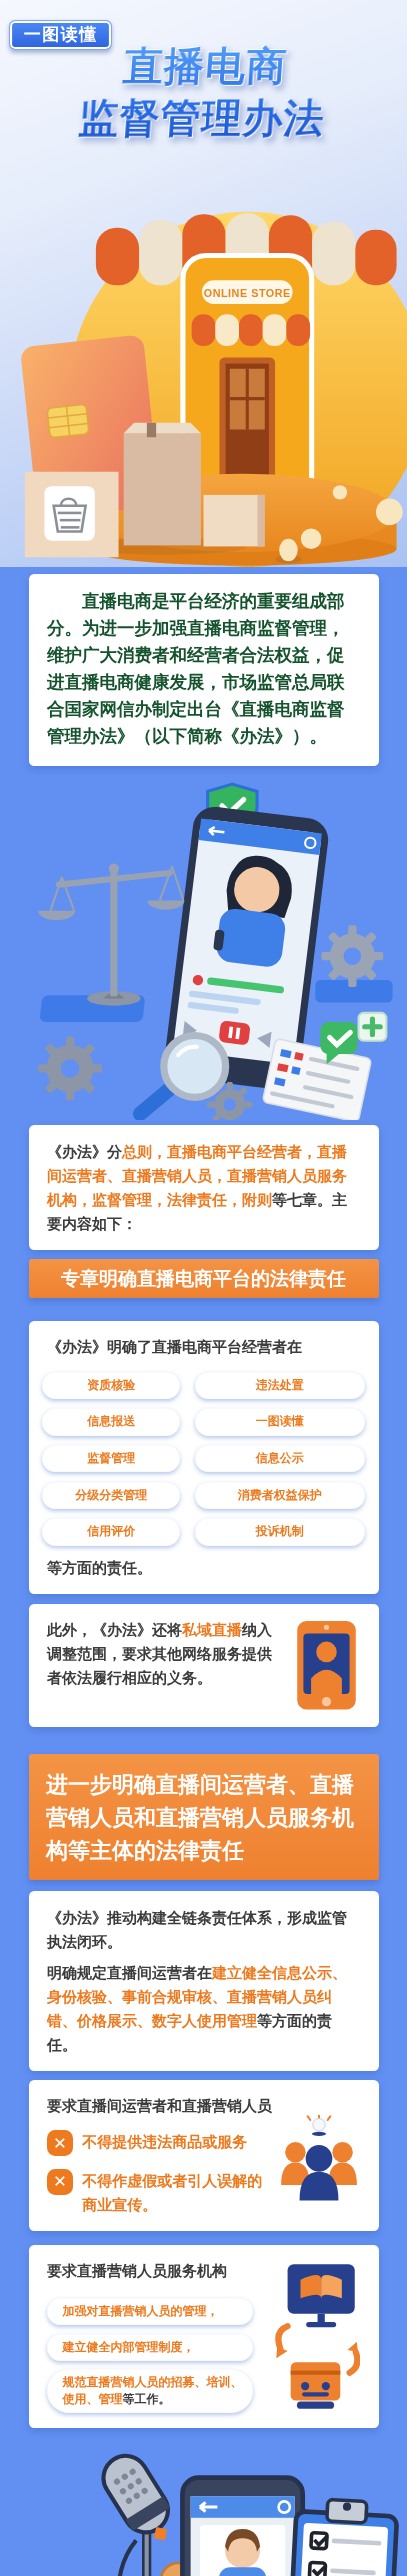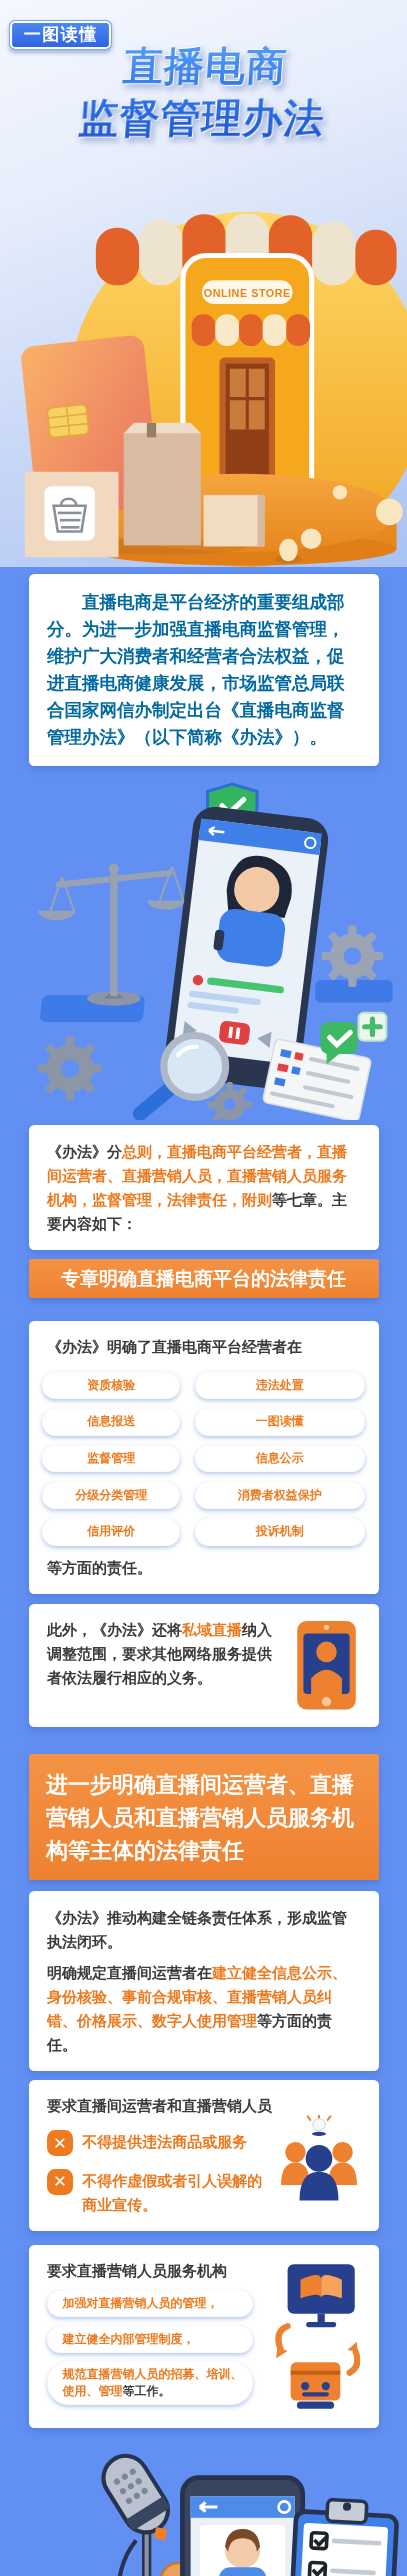--- a/index.html
+++ b/index.html
@@ -31,28 +31,28 @@
          display:flex; flex-direction:column; align-items:center; }
   .card{ width:350px; background:#fff; border-radius:5.2px; padding:14.4px 18.5px;
          box-shadow:0 3.1px 7.2px rgba(25,55,140,.18); }
   .banner{ width:350px; background:linear-gradient(180deg,#F49344,#EE8130);
          border-radius:3.1px; color:#fff; font-weight:bold; 
          box-shadow:0 3.1px 6.2px rgba(25,55,140,.22); }
   .banner.center{ text-align:center; padding:6.2px 9.3px; font-size:19px; }
   .banner.multi{ padding:13.4px 17.5px; font-size:22px; line-height:1.5; }
   .t{ font-size:15px; line-height:1.6; color:#3C3C3C; font-weight:bold; }
   .em{ color:#ED7A1F; }
-  .serif-intro{ font-family:Liberation Serif, serif; font-size:17.5px;
-                line-height:1.55; color:#0369a1; font-weight:bold; text-indent:2em; }
+  .serif-intro{ font-family:Liberation Mono, monospace; font-size:17.5px;
+                line-height:1.55; color:#14532d; font-weight:bold; text-indent:2em; }
   .pill{ background:#fff; border-radius:24px; padding:5.2px 9.3px; text-align:center;
          color:#ED7A1F; font-weight:bold; font-size:12px;
          box-shadow:0 2.1px 4.6px rgba(110,145,215,.5), inset 0 0 0 0.5px #F1F5FC; }
   .grid2{ display:grid; grid-template-columns:138px 170px; gap:9.3px 14.4px;
           justify-content:center; margin-top:12.4px; margin-bottom:10.3px; }
-  .pill-col{ display:flex; flex-direction:column; gap:8.2px; margin-top:7px;align-items:center; }
+  .pill-col{ display:flex; flex-direction:column; gap:8.2px; margin-top:15px;align-items:center; }
   .pill-col .pill{ width:206px; text-align:center; }
   .xrow{ display:flex; gap:9.3px; margin-top:12.4px; align-items:flex-start; width:216px; }
   .xmark{ flex:0 0 26px; height:26px; border-radius:8.2px; background:#EE7A1F; color:#fff;
           display:flex; align-items:center; justify-content:center; font-size:16.5px; font-weight:bold; }
   .flexrow{ display:flex; justify-content:space-between; align-items:flex-start; }
 </style>
 </head>
 <body>
 
 <div class="page">

